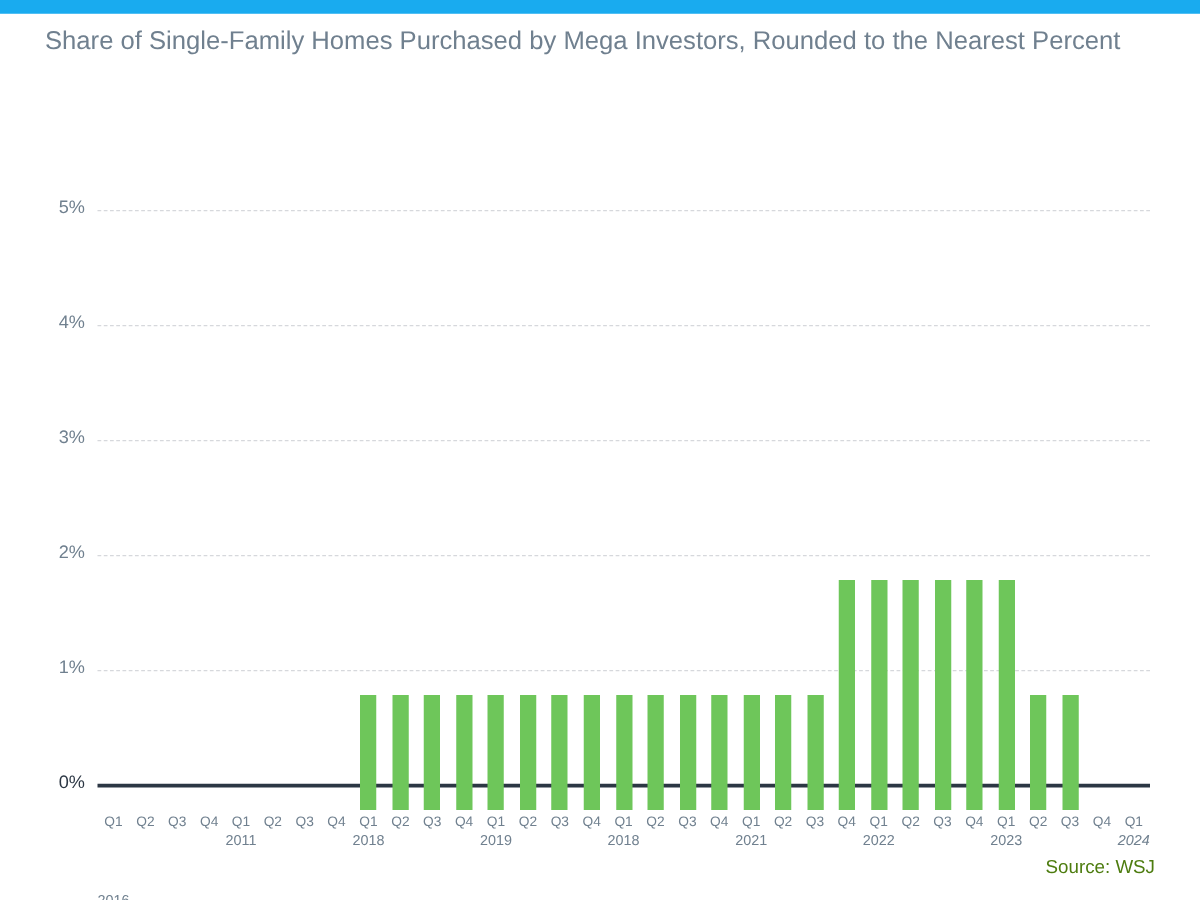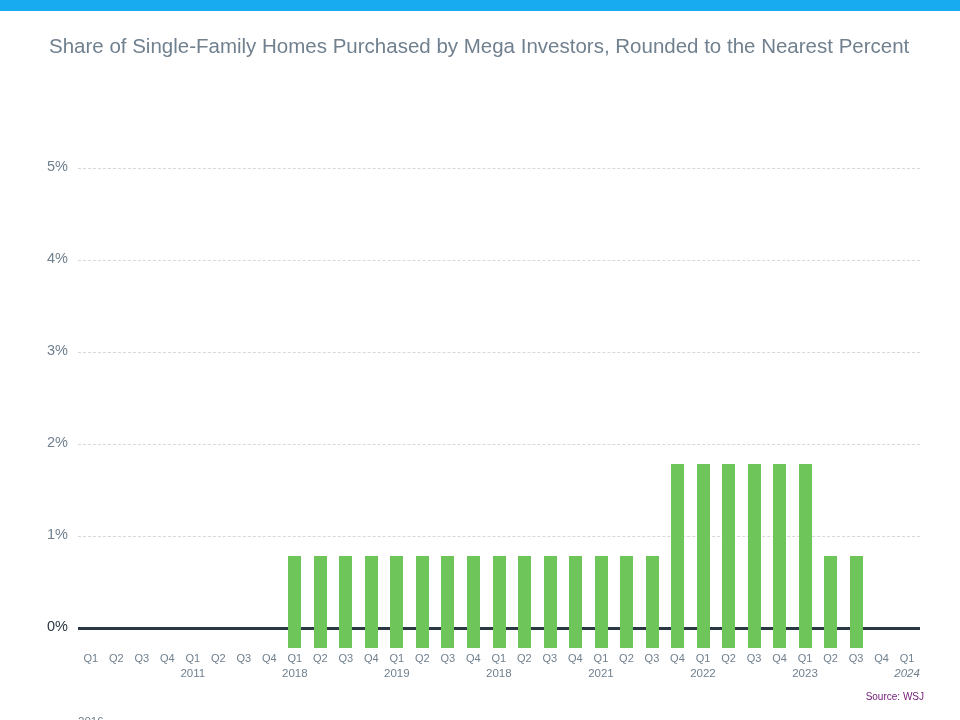--- a/index.html
+++ b/index.html
@@ -35,21 +35,21 @@
     padding: 33px 36px 0 36px;
     font-size: 31px;
     font-weight: bold;
     line-height: 1.08;
     letter-spacing: -0.2px;
     color: #2C3744;
     white-space: nowrap;
   }
 
   #chart-subtitle {
-    margin: 13px;
+    margin: 0;
     padding: 8px 36px 0 36px;
     font-size: 20.5px;
     font-weight: normal;
     line-height: 1.33;
     color: #70808F;
     max-width: 880px;
   }
 
   
   #plot-region {
@@ -146,22 +146,22 @@
     color: #70808F;
     line-height: 1.25;
     font-weight: normal;
     white-space: nowrap;
   }
 
   #source-note {
     position: absolute;
     right: 36px;
     bottom: 18px;
-    font-size: 10px;
-    color: #701a75;
+    font-size: 15px;
+    color: #4d7c0f;
   }
 </style>
 </head>
 <body>
 
 <div id="top-accent-bar"></div>
 
 <div id="header">
   <p id="chart-subtitle">Share of Single-Family Homes Purchased by Mega Investors, Rounded to the Nearest Percent</p>
 </div>

